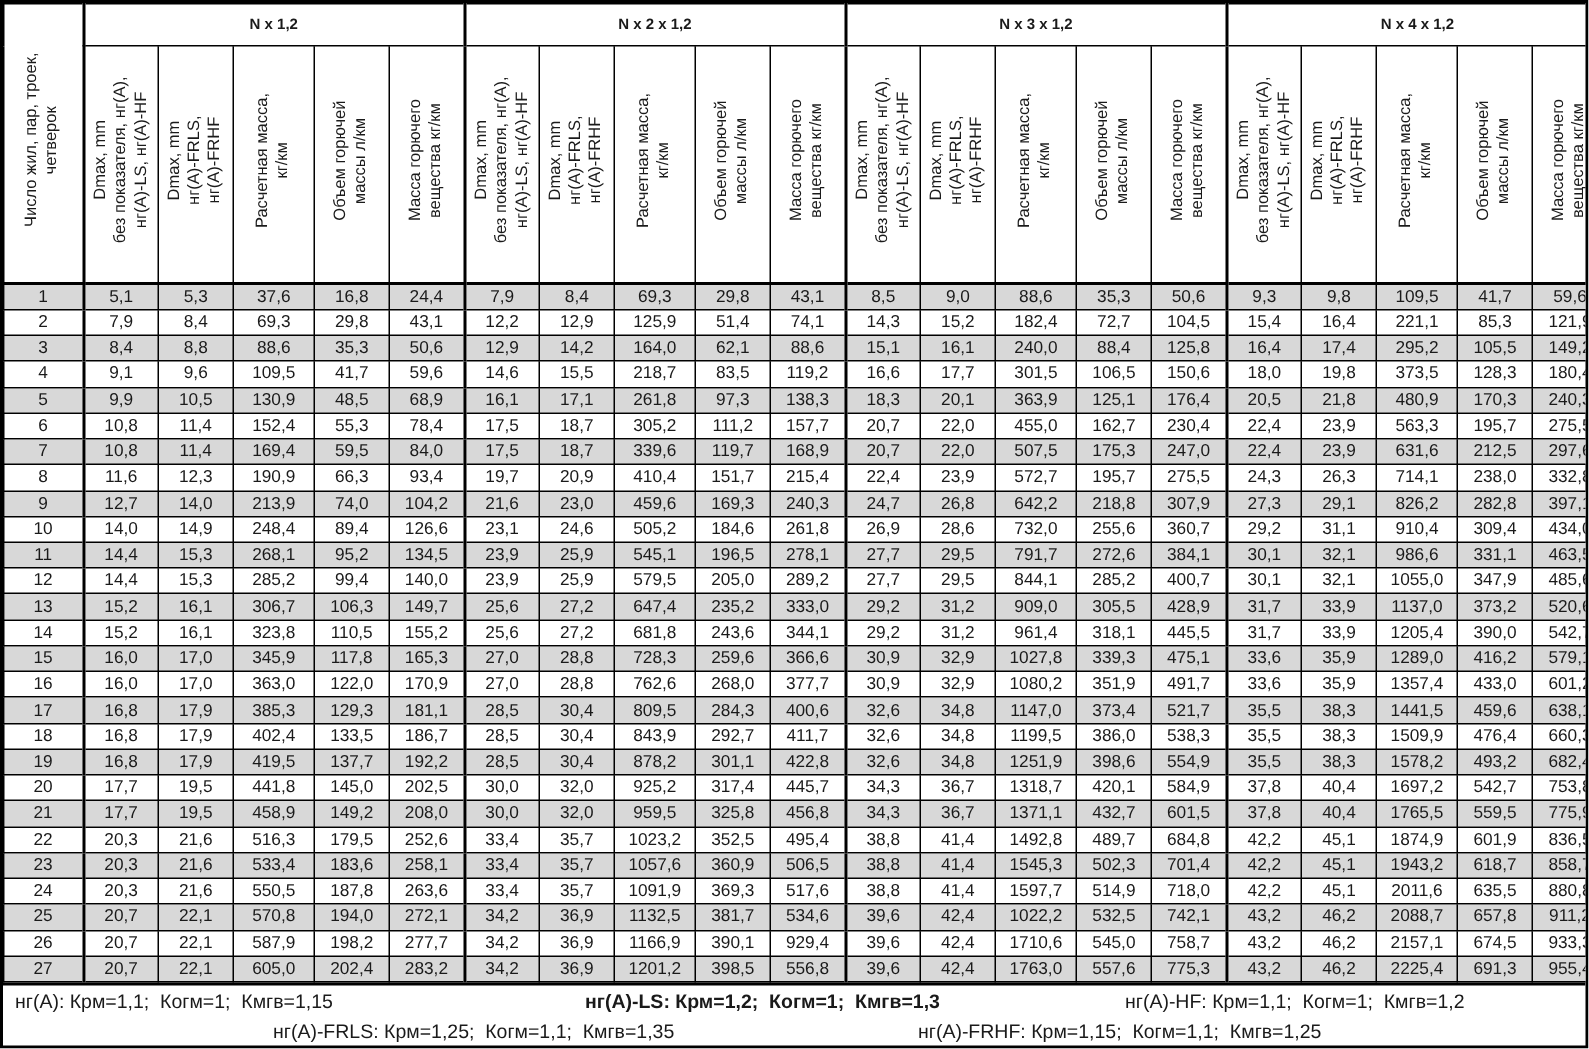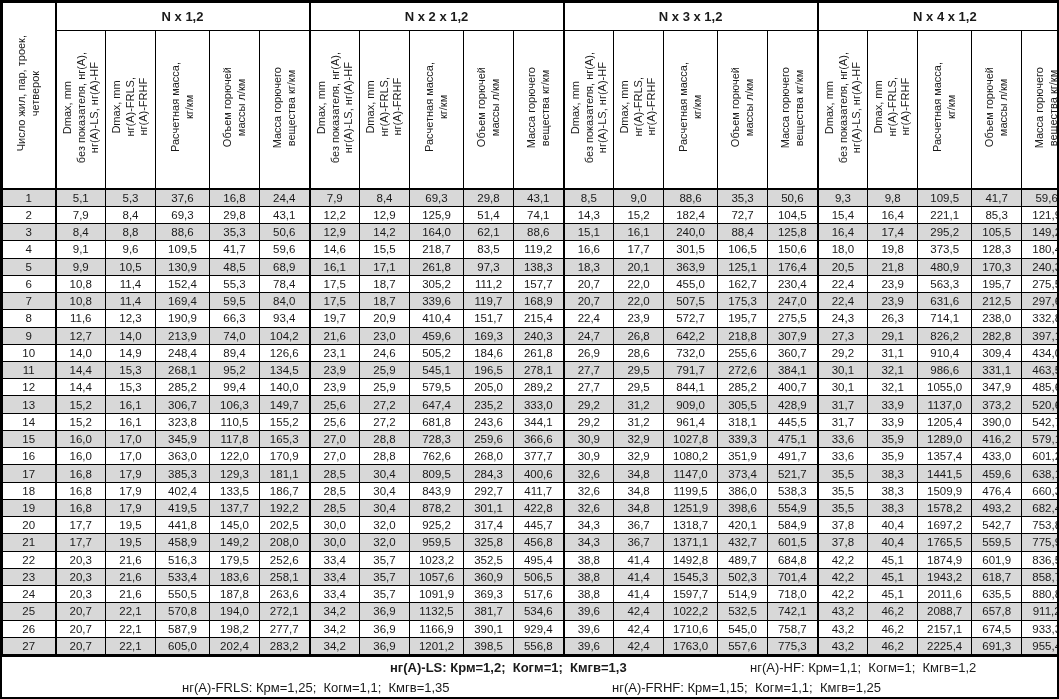--- a/index.html
+++ b/index.html
@@ -22,21 +22,21 @@
   .spec th, .spec td {
     border:1px solid #000;
     padding:0;
     text-align:center;
     vertical-align:middle;
     overflow:hidden;
   }
   tr.group-row { height:28px; }
   th.grp {
     font-weight:bold;
-    font-size:13px;
+    font-size:10px;
     border-left:2px solid #000;
   }
   tr.sub-row { height:158px; }
   tr.sub-row th { border-bottom:2px solid #000; font-weight:normal; }
   th.corner {
     border-right:2px solid #000;
     border-bottom:2px solid #000;
   }
   .rot {
     display:inline-block;
@@ -771,18 +771,19 @@
           <td class="gb">43,2</td>
           <td>46,2</td>
           <td>2225,4</td>
           <td>691,3</td>
           <td>955,4</td>
         </tr>
       </tbody>
   </table>
 
   <div class="footer">
+    <span class="f-a">нг(А): Крм=1,1;  Когм=1;  Кмгв=1,15</span>
     <span class="f-ls">нг(А)-LS: Крм=1,2;  Когм=1;  Кмгв=1,3</span>
     <span class="f-hf">нг(А)-HF: Крм=1,1;  Когм=1;  Кмгв=1,2</span>
     <span class="f-frls">нг(А)-FRLS: Крм=1,25;  Когм=1,1;  Кмгв=1,35</span>
     <span class="f-frhf">нг(А)-FRHF: Крм=1,15;  Когм=1,1;  Кмгв=1,25</span>
   </div>
 </div>
 
 </body></html>

